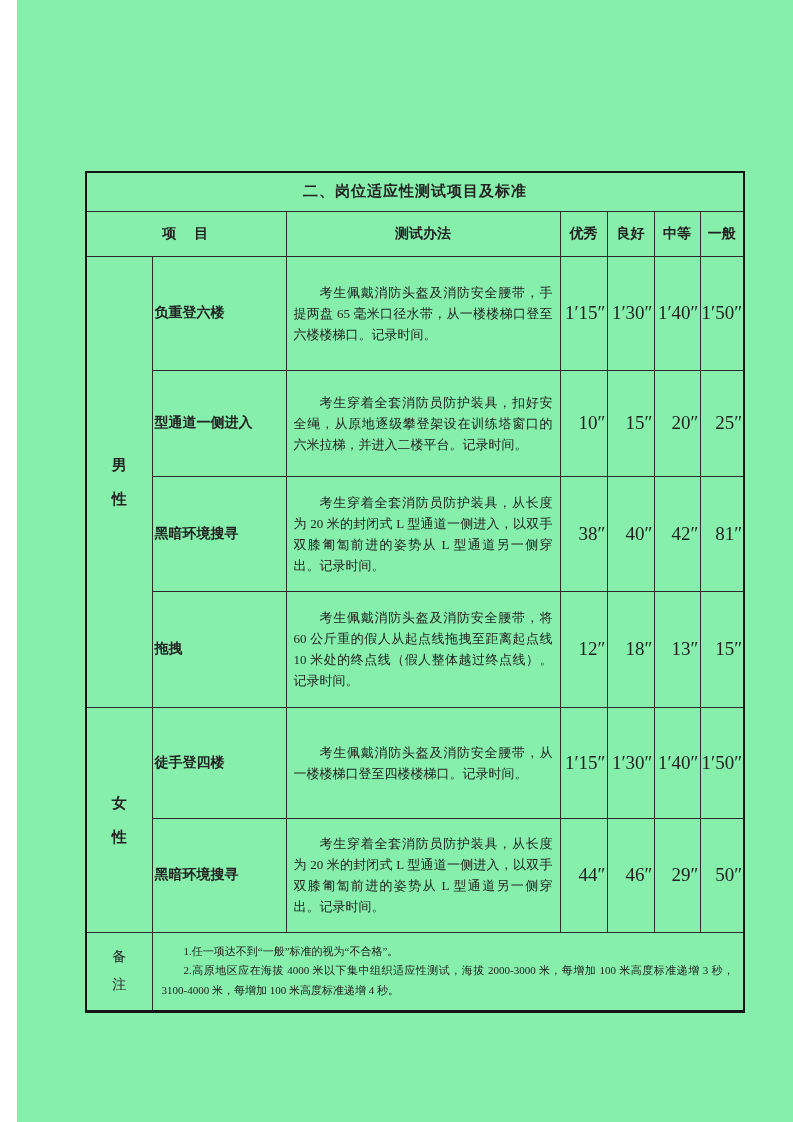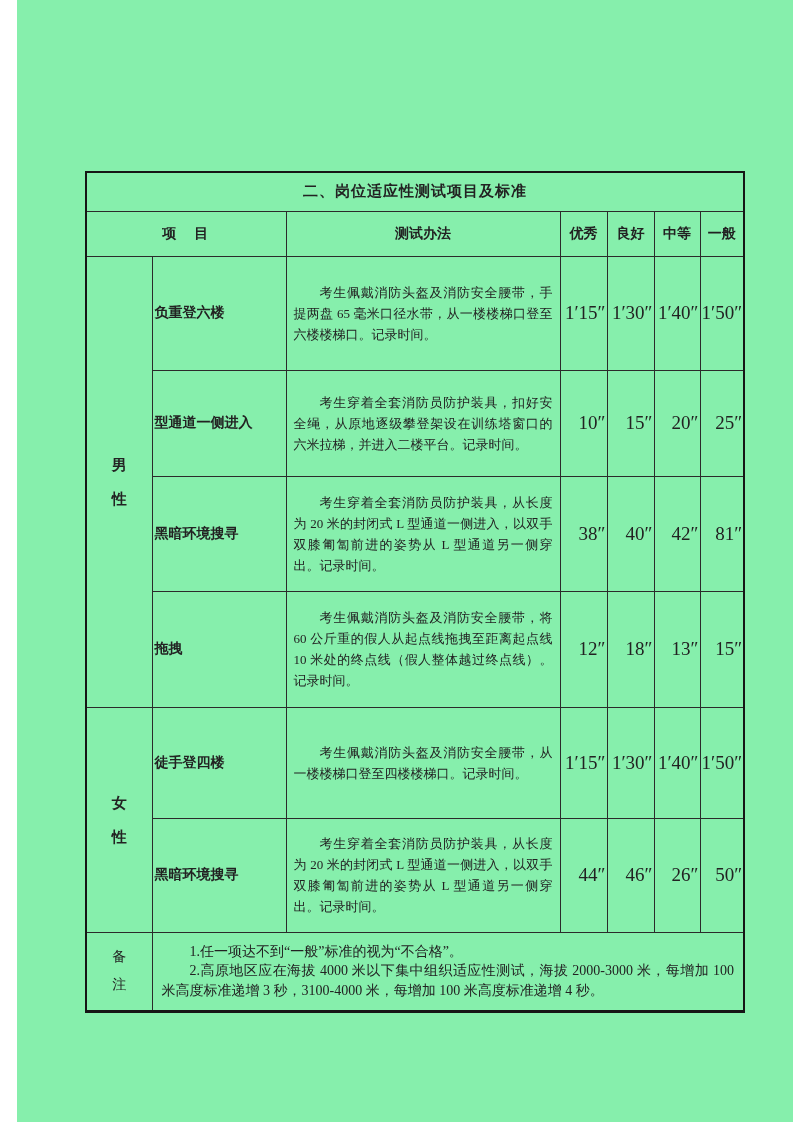--- a/index.html
+++ b/index.html
@@ -73,21 +73,21 @@
   .grade-cell {
     text-align: right;
     font-size: 19px;
   }
   .remarks-label-cell {
     text-align: center;
     font-size: 14px;
   }
   .remarks-label-cell .stack-char { line-height: 28px; }
   .remarks-cell {
-    font-size: 14px;
+    font-size: 11px;
     padding: 2px 9px 2px 9px;
     text-align: justify;
     font-family: Liberation Serif, serif;
   }
   .remarks-cell p { margin: 0; text-indent: 2em; line-height: 19.5px; }
 </style>
 </head>
 <body>
 
 <div class="page">
@@ -180,21 +180,21 @@
       <td class="grade-cell">1′50″</td>
     </tr>
 
     <tr class="r6">
       <td class="item-cell">黑暗环境搜寻</td>
       <td class="method-cell">
             <span class="method-text">考生穿着全套消防员防护装具，从长度为 20 米的封闭式 L 型通道一侧进入，以双手双膝匍匐前进的姿势从 L 型通道另一侧穿出。记录时间。</span>
           </td>
       <td class="grade-cell">44″</td>
       <td class="grade-cell">46″</td>
-      <td class="grade-cell">26″</td>
+      <td class="grade-cell">29″</td>
       <td class="grade-cell">50″</td>
     </tr>
 
     <tr class="r-notes">
       <td class="remarks-label-cell">
         <div class="stack-char">备</div>
         <div class="stack-char">注</div>
       </td>
       <td class="remarks-cell" colspan="6">
         <p>1.任一项达不到“一般”标准的视为“不合格”。</p>

